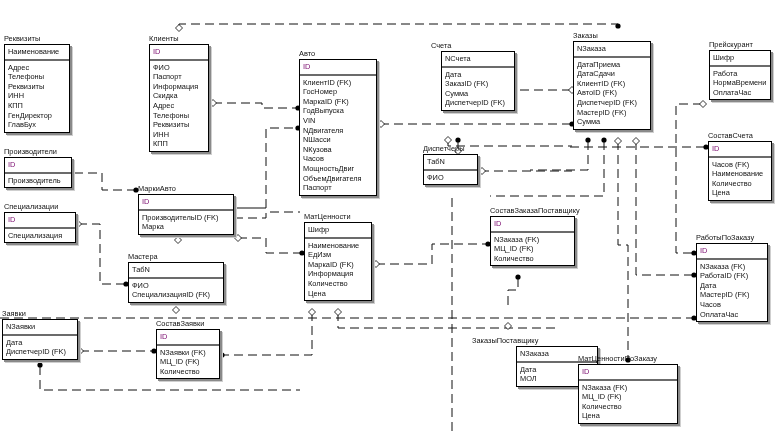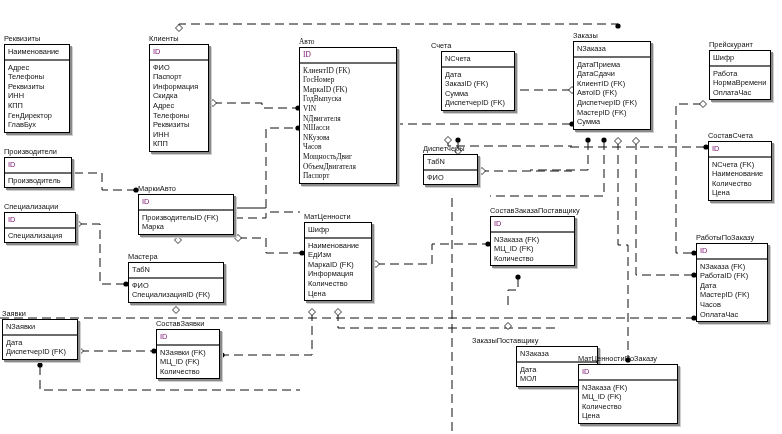--- a/index.html
+++ b/index.html
@@ -119,21 +119,21 @@
           <div class="ent-attr">Информация</div>
           <div class="ent-attr">Скидка</div>
           <div class="ent-attr">Адрес</div>
           <div class="ent-attr">Телефоны</div>
           <div class="ent-attr">Реквизиты</div>
           <div class="ent-attr">ИНН</div>
           <div class="ent-attr">КПП</div>
         </div>
       </div>
     </div>
-  <div class="ent" style="left:299px;top:47px;width:98px;font-family:Liberation Serif, serif;">
+  <div class="ent" style="left:299px;top:59px;width:78px;">
       <div class="ent-title">Авто</div>
       <div class="ent-box">
         <div class="ent-pk">
           <div class="ent-attr pk-id">ID</div>
         </div>
         <div class="ent-attrs">
           <div class="ent-attr">КлиентID (FK)</div>
           <div class="ent-attr">ГосНомер</div>
           <div class="ent-attr">МаркаID (FK)</div>
           <div class="ent-attr">ГодВыпуска</div>
@@ -203,21 +203,21 @@
         </div>
       </div>
     </div>
   <div class="ent" style="left:708px;top:141px;width:64px;">
       <div class="ent-title">СоставСчета</div>
       <div class="ent-box">
         <div class="ent-pk">
           <div class="ent-attr pk-id">ID</div>
         </div>
         <div class="ent-attrs">
-          <div class="ent-attr">NСчета (FK)</div>
+          <div class="ent-attr">Часов (FK)</div>
           <div class="ent-attr">Наименование</div>
           <div class="ent-attr">Количество</div>
           <div class="ent-attr">Цена</div>
         </div>
       </div>
     </div>
   <div class="ent" style="left:4px;top:157px;width:68px;">
       <div class="ent-title">Производители</div>
       <div class="ent-box">
         <div class="ent-pk">

